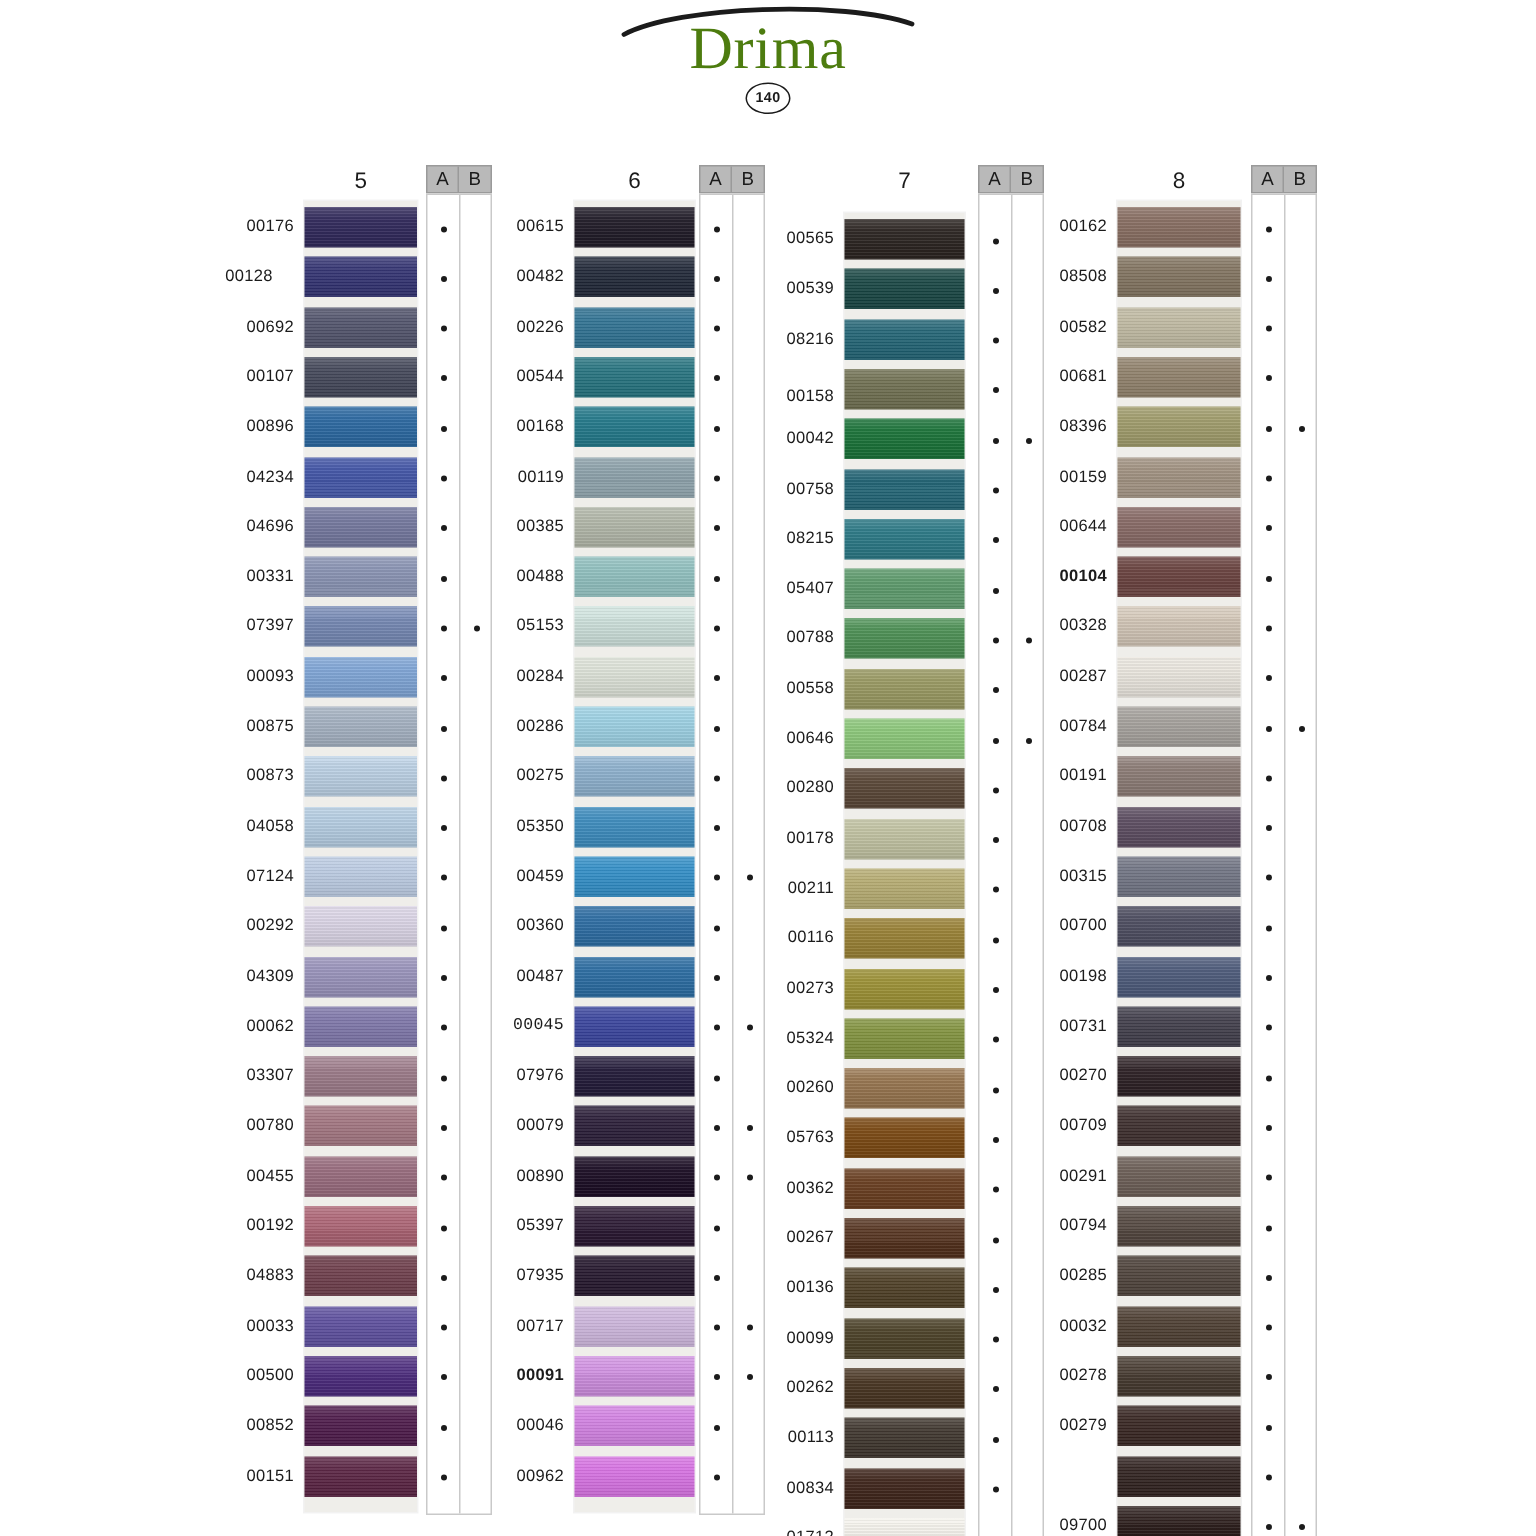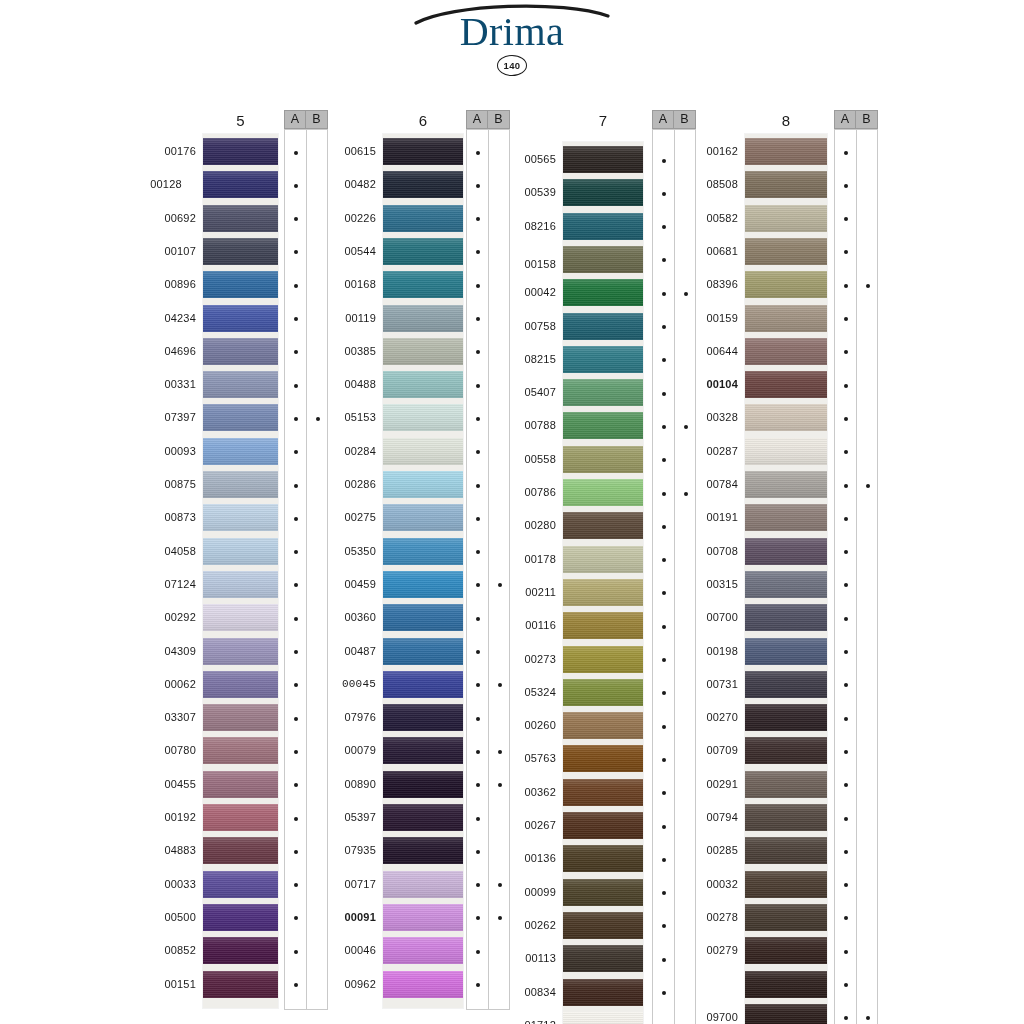--- a/index.html
+++ b/index.html
@@ -18,21 +18,21 @@
     position:absolute;left:0;top:0;width:1024px;height:92px;
     display:flex;flex-direction:column;align-items:center;justify-content:flex-start;
   }
   #brand-swoosh{
     width:200px;height:26px;margin-top:2px;position:relative;
   }
   #brand-swoosh svg{display:block;}
   #brand-word{
     font-family:"Liberation Serif","DejaVu Serif",serif;
     font-size:40px;line-height:40px;font-weight:400;letter-spacing:.5px;
-    color:#0c4a6e;margin-top:-16px;
+    color:#4d7c0f;margin-top:-16px;
   }
   #brand-badge{
     margin-top:3px;width:28px;height:19px;border:1.4px solid #1b1b1b;
     border-radius:50%/50%;
     display:flex;align-items:center;justify-content:center;
     font-size:9.5px;font-weight:700;letter-spacing:.3px;color:#1b1b1b;
   }
 
   
   #chart{position:absolute;left:0;top:0;width:1024px;height:1024px;}
@@ -613,21 +613,21 @@
     <div class="code" style="left: 496px; width: 60px; top: 154px;">00565</div>
     <div class="code" style="left: 496px; width: 60px; top: 187.3px;">00539</div>
     <div class="code" style="left: 496px; width: 60px; top: 220.6px;">08216</div>
     <div class="code" style="left: 496px; width: 60px; top: 239px; margin-top: 20px;">00158</div>
     <div class="code" style="left: 496px; width: 60px; top: 287.2px;">00042</div>
     <div class="code" style="left: 496px; width: 60px; top: 320.5px;">00758</div>
     <div class="code" style="left: 496px; width: 60px; top: 353.8px;">08215</div>
     <div class="code" style="left: 496px; width: 60px; top: 387.1px;">05407</div>
     <div class="code" style="left: 496px; width: 60px; top: 420.4px;">00788</div>
     <div class="code" style="left: 496px; width: 60px; top: 453.7px;">00558</div>
-    <div class="code" style="left: 496px; width: 60px; top: 487px;">00786</div>
+    <div class="code" style="left: 496px; width: 60px; top: 487px;">00646</div>
     <div class="code" style="left: 496px; width: 60px; top: 520.3px;">00280</div>
     <div class="code" style="left: 496px; width: 60px; top: 553.6px;">00178</div>
     <div class="code" style="left: 496px; width: 60px; top: 586.9px;">00211</div>
     <div class="code" style="left: 496px; width: 60px; top: 620.2px;">00116</div>
     <div class="code" style="left: 496px; width: 60px; top: 653.5px;">00273</div>
     <div class="code" style="left: 496px; width: 60px; top: 686.8px;">05324</div>
     <div class="code" style="left: 496px; width: 60px; top: 720.1px;">00260</div>
     <div class="code" style="left: 496px; width: 60px; top: 753.4px;">05763</div>
     <div class="code" style="left: 496px; width: 60px; top: 786.7px;">00362</div>
     <div class="code" style="left: 496px; width: 60px; top: 820px;">00267</div>

